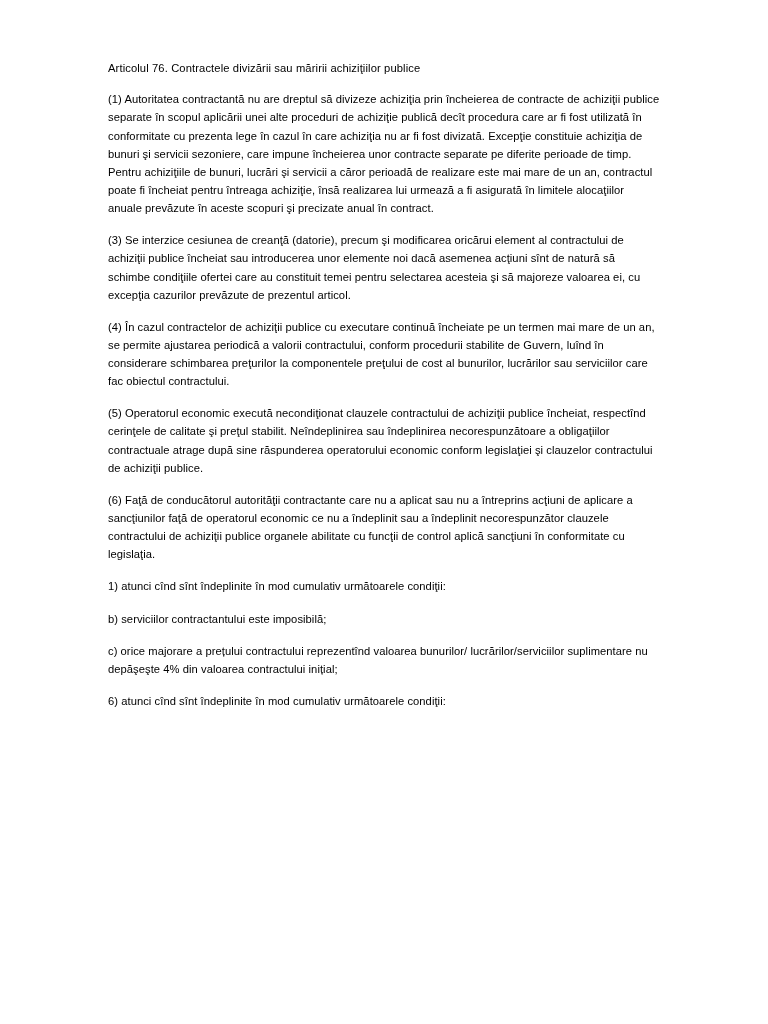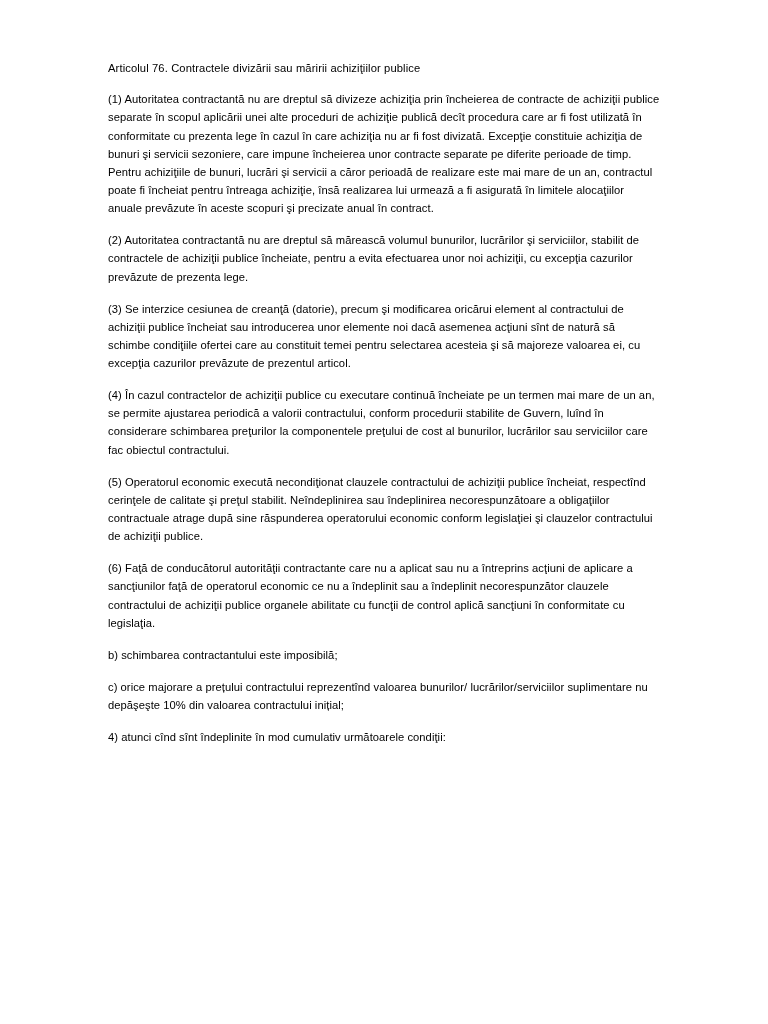--- a/index.html
+++ b/index.html
@@ -49,23 +49,23 @@
 <body>
 
 <div class="page">
   <div class="doc-body">
 
     <h1 class="article-heading">
       <span class="art-num">Articolul 76.</span><span class="art-title"> Contractele divizării sau măririi achiziţiilor publice</span>
     </h1>
 
     <p class="para">(1) Autoritatea contractantă nu are dreptul să divizeze achiziţia prin încheierea de contracte de achiziţii publice separate în scopul aplicării unei alte proceduri de achiziţie publică decît procedura care ar fi fost utilizată în conformitate cu prezenta lege în cazul în care achiziţia nu ar fi fost divizată. Excepţie constituie achiziţia de bunuri şi servicii sezoniere, care impune încheierea unor contracte separate pe diferite perioade de timp. Pentru achiziţiile de bunuri, lucrări şi servicii a căror perioadă de realizare este mai mare de un an, contractul poate fi încheiat pentru întreaga achiziţie, însă realizarea lui urmează a fi asigurată în limitele alocaţiilor anuale prevăzute în aceste scopuri şi precizate anual în contract.</p>
-    <p class="para">(2) Autoritatea contractantă nu are dreptul să mărească volumul bunurilor, lucrărilor şi serviciilor, stabilit de contractele de achiziţii publice încheiate, pentru a evita efectuarea unor noi achiziţii, cu excepţia cazurilor prevăzute de prezenta lege.</p>
     <p class="para">(3) Se interzice cesiunea de creanţă (datorie), precum şi modificarea oricărui element al contractului de achiziţii publice încheiat sau introducerea unor elemente noi dacă asemenea acţiuni sînt de natură să schimbe condiţiile ofertei care au constituit temei pentru selectarea acesteia şi să majoreze valoarea ei, cu excepţia cazurilor prevăzute de prezentul articol.</p>
     <p class="para">(4) În cazul contractelor de achiziţii publice cu executare continuă încheiate pe un termen mai mare de un an, se permite ajustarea periodică a valorii contractului, conform procedurii stabilite de Guvern, luînd în considerare schimbarea preţurilor la componentele preţului de cost al bunurilor, lucrărilor sau serviciilor care fac obiectul contractului.</p>
     <p class="para">(5) Operatorul economic execută necondiţionat clauzele contractului de achiziţii publice încheiat, respectînd cerinţele de calitate şi preţul stabilit. Neîndeplinirea sau îndeplinirea necorespunzătoare a obligaţiilor contractuale atrage după sine răspunderea operatorului economic conform legislaţiei şi clauzelor contractului de achiziţii publice.</p>
     <p class="para">(6) Faţă de conducătorul autorităţii contractante care nu a aplicat sau nu a întreprins acţiuni de aplicare a sancţiunilor faţă de operatorul economic ce nu a îndeplinit sau a îndeplinit necorespunzător clauzele contractului de achiziţii publice organele abilitate cu funcţii de control aplică sancţiuni în conformitate cu legislaţia.</p>
-    <p class="para">b) schimbarea contractantului este imposibilă;</p>
-    <p class="para">c) orice majorare a prețului contractului reprezentînd valoarea bunurilor/ lucrărilor/serviciilor suplimentare nu depăşeşte 10% din valoarea contractului inițial;</p>
-    <p class="para">4) atunci cînd sînt îndeplinite în mod cumulativ următoarele condiţii:</p>
+    <p class="para">1) atunci cînd sînt îndeplinite în mod cumulativ următoarele condiţii:</p>
+    <p class="para">b) serviciilor contractantului este imposibilă;</p>
+    <p class="para">c) orice majorare a prețului contractului reprezentînd valoarea bunurilor/ lucrărilor/serviciilor suplimentare nu depăşeşte 4% din valoarea contractului inițial;</p>
+    <p class="para">6) atunci cînd sînt îndeplinite în mod cumulativ următoarele condiţii:</p>
 
   </div>
 </div>
 
 </body></html>

